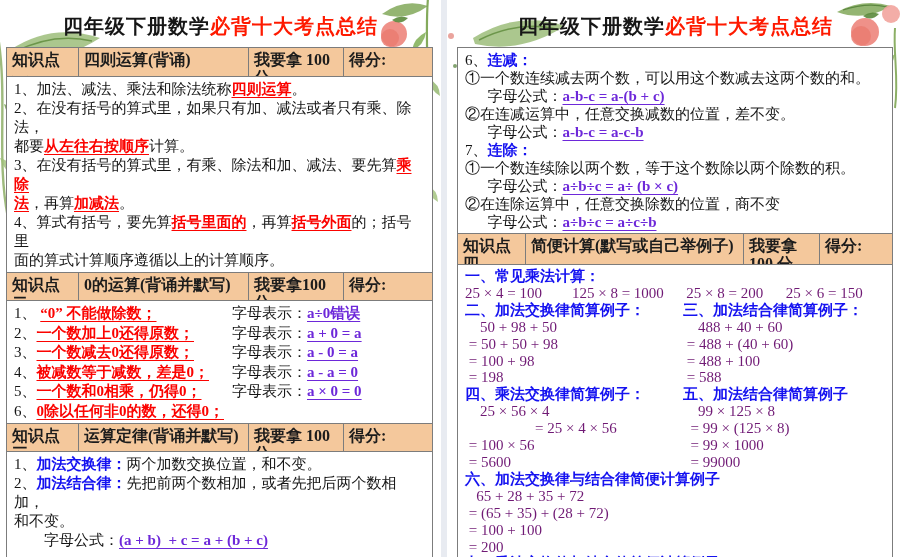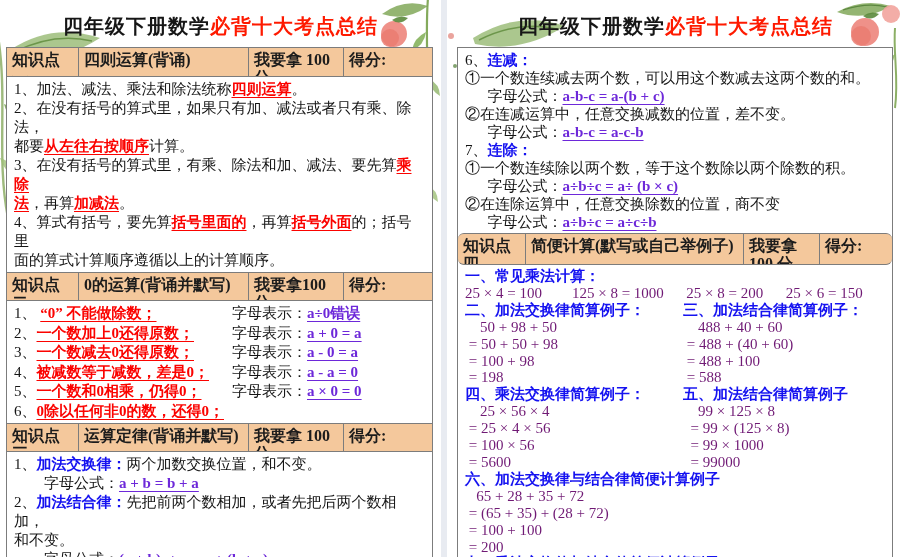--- a/index.html
+++ b/index.html
@@ -12,21 +12,21 @@
   .title { position:absolute; top:13px; left:0; right:0; text-align:center;
            font-size:20px; font-weight:bold; letter-spacing:1px; color:#161616; white-space:nowrap; }
   .t-red { color:#fe1a00; }
   .box { position:absolute; border:1px solid #7c7c7c; background:#fff; overflow:hidden; }
   .box-left  { left:6px;  top:47px; width:427px; height:520px; }
   .box-right { left:10px; top:47px; width:436px; height:520px; }
   .row-header { display:flex; background:#f4c89c; border-top:1px solid #7c7c7c;
                 border-bottom:1px solid #7c7c7c; font-weight:bold; font-size:16px;
                 color:#1c1c1c; height:29px; overflow:hidden; align-items:flex-start; }
   .row-header:first-child { border-top:none; }
-  .row-header.tall { height:32px;border-radius:6px; }
+  .row-header.tall { height:32px; }
   .hcell { padding:3px 4px 2px 5px; border-right:1px solid #7c7c7c; height:100%;
            line-height:18px; overflow:hidden; white-space:normal; }
   .hcell:last-child { border-right:none; flex:1; }
   .body { padding:3px 6px 2px 7px; font-size:15px; color:#141414; }
   .line { white-space:pre-wrap; }
   .cols { display:flex; }
   .lcol { flex:none; white-space:pre-wrap; }
   .rcol { flex:1; white-space:pre-wrap; }
   .run-n { color:#141414; }
   .run-r { color:#fb0300; font-weight:bold; text-decoration:underline; text-underline-offset:3px; }
@@ -96,21 +96,20 @@
           <div class="line cols"><div class="lcol" style="width: 218px;"><span class="run-n">6、</span><span class="run-r">0除以任何非0的数，还得0；</span></div></div>
         </div>
         <div class="row-header">
           <div class="hcell" style="width: 72px;">知识点三</div>
           <div class="hcell" style="width: 170px;">运算定律(背诵并默写)</div>
           <div class="hcell" style="width: 95px;">我要拿 100 分</div>
           <div class="hcell">得分:</div>
         </div>
         <div class="body" style="line-height: 19px;">
           <div class="line"><span class="run-n">1、</span><span class="run-b">加法交换律：</span><span class="run-n">两个加数交换位置，和不变。</span></div>
-          <div class="line"><span class="run-n">        字母公式：</span><span class="run-f">a + b = b + a</span></div>
           <div class="line"><span class="run-n">2、</span><span class="run-b">加法结合律：</span><span class="run-n">先把前两个数相加，或者先把后两个数相加，</span></div>
           <div class="line"><span class="run-n">和不变。</span></div>
           <div class="line"><span class="run-n">        字母公式：</span><span class="run-f">(a + b)  + c = a + (b + c)</span></div>
         </div>
       </div>
   </div>
 
   <div class="page page-right">
     <svg class="deco" style="left:-4px;top:0" width="150" height="180" viewBox="0 0 150 180">
       <path d="M30,38 Q74,10 122,26 Q78,54 32,44 Z" fill="#8fb468" opacity="0.75"></path>
@@ -158,21 +157,21 @@
         <div class="body" style="line-height: 16.9px;">
           <div class="line"><span class="run-b">一、常见乘法计算：</span></div>
           <div class="line"><span class="run-q">25 × 4 = 100        125 × 8 = 1000      25 × 8 = 200      25 × 6 = 150</span></div>
           <div class="line cols"><div class="lcol" style="width: 218px;"><span class="run-b">二、加法交换律简算例子：</span></div><div class="rcol"><span class="run-b">三、加法结合律简算例子：</span></div></div>
           <div class="line cols"><div class="lcol" style="width: 218px;"><span class="run-q">    50 + 98 + 50</span></div><div class="rcol"><span class="run-q">    488 + 40 + 60</span></div></div>
           <div class="line cols"><div class="lcol" style="width: 218px;"><span class="run-q"> = 50 + 50 + 98</span></div><div class="rcol"><span class="run-q"> = 488 + (40 + 60)</span></div></div>
           <div class="line cols"><div class="lcol" style="width: 218px;"><span class="run-q"> = 100 + 98</span></div><div class="rcol"><span class="run-q"> = 488 + 100</span></div></div>
           <div class="line cols"><div class="lcol" style="width: 218px;"><span class="run-q"> = 198</span></div><div class="rcol"><span class="run-q"> = 588</span></div></div>
           <div class="line cols"><div class="lcol" style="width: 218px;"><span class="run-b">四、乘法交换律简算例子：</span></div><div class="rcol"><span class="run-b">五、加法结合律简算例子</span></div></div>
           <div class="line cols"><div class="lcol" style="width: 218px;"><span class="run-q">    25 × 56 × 4</span></div><div class="rcol"><span class="run-q">    99 × 125 × 8</span></div></div>
-          <div class="line cols"><div class="lcol" style="width: 218px;"><span class="run-q"> = 25 × 4 × 56</span></div><div class="rcol"><span class="run-q">  = 99 × (125 × 8)</span></div></div>
+          <div class="line cols"><div class="lcol" style="width: 218px; text-align: center;"><span class="run-q"> = 25 × 4 × 56</span></div><div class="rcol"><span class="run-q">  = 99 × (125 × 8)</span></div></div>
           <div class="line cols"><div class="lcol" style="width: 218px;"><span class="run-q"> = 100 × 56</span></div><div class="rcol"><span class="run-q">  = 99 × 1000</span></div></div>
           <div class="line cols"><div class="lcol" style="width: 218px;"><span class="run-q"> = 5600</span></div><div class="rcol"><span class="run-q">  = 99000</span></div></div>
           <div class="line"><span class="run-b">六、加法交换律与结合律简便计算例子</span></div>
           <div class="line"><span class="run-q">   65 + 28 + 35 + 72</span></div>
           <div class="line"><span class="run-q"> = (65 + 35) + (28 + 72)</span></div>
           <div class="line"><span class="run-q"> = 100 + 100</span></div>
           <div class="line"><span class="run-q"> = 200</span></div>
           <div class="line"><span class="run-b">七、乘法交换律与结合律简便计算例子</span></div>
         </div>
       </div>

